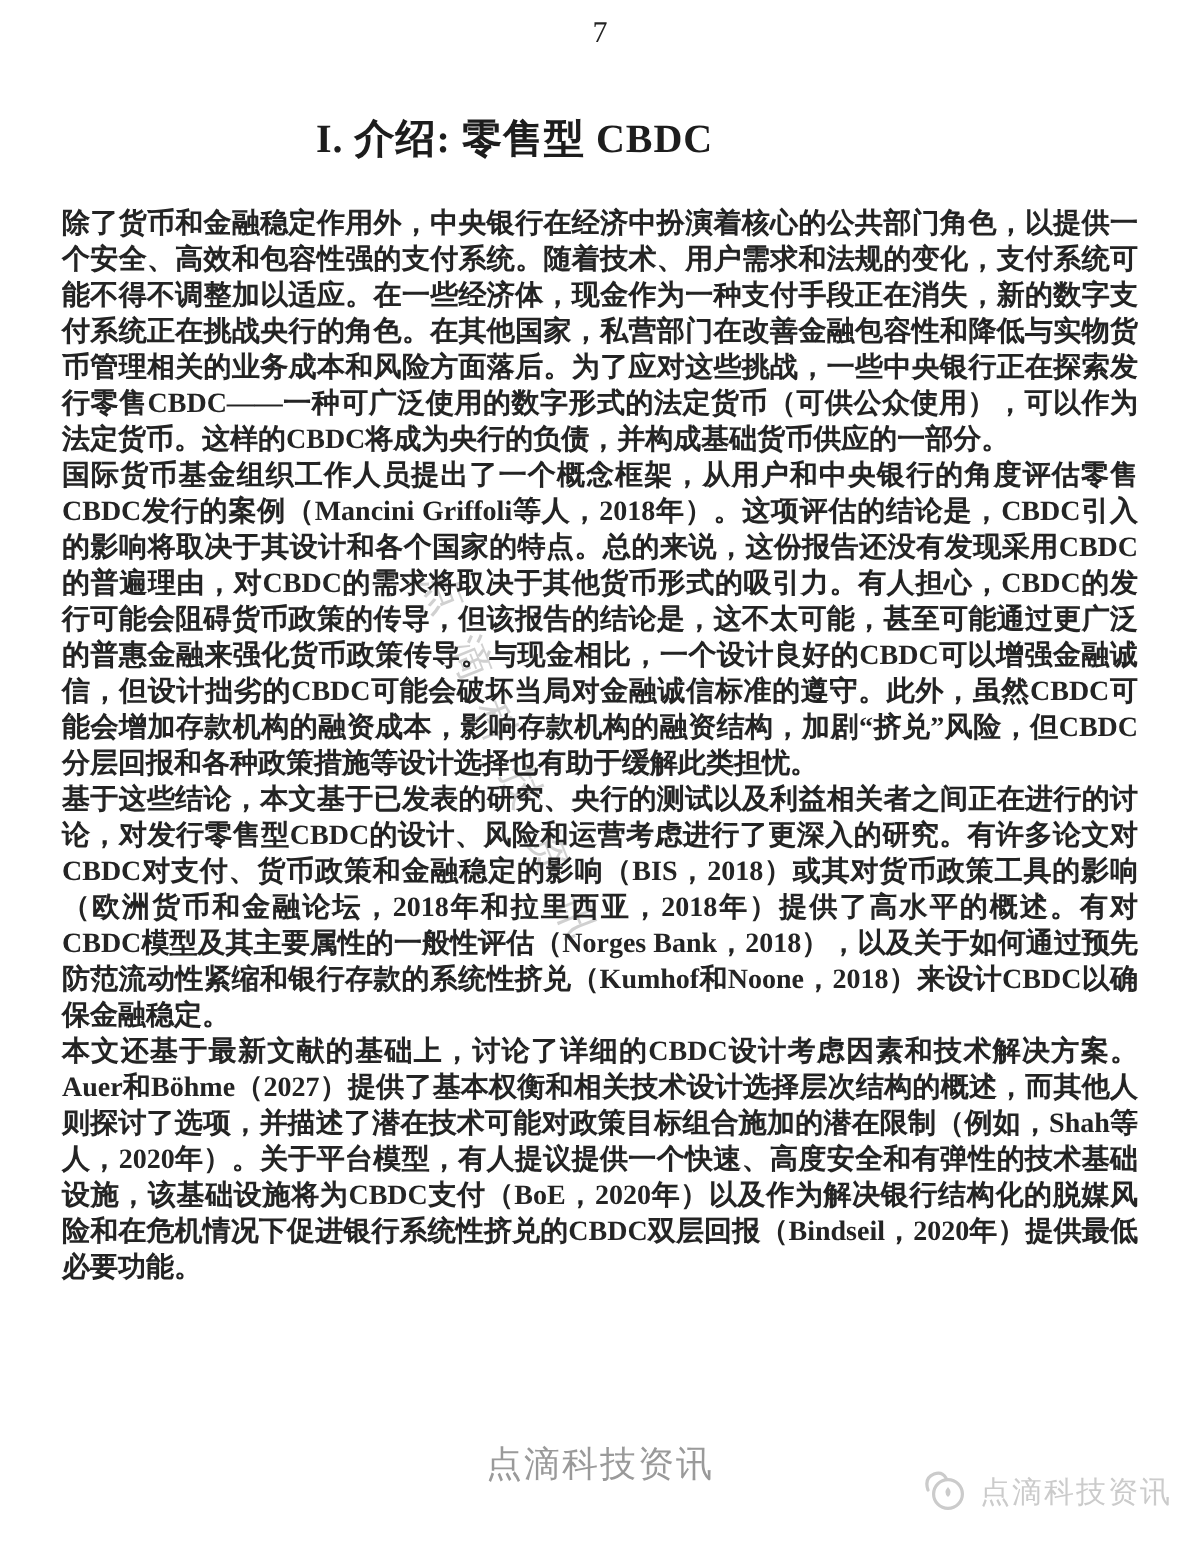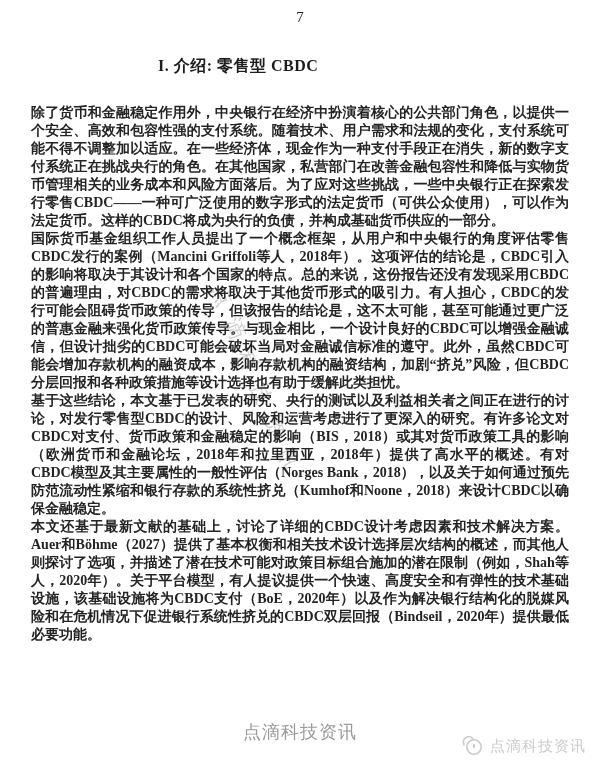--- a/index.html
+++ b/index.html
@@ -10,21 +10,21 @@
     overflow:hidden;
     font-family:"Liberation Serif","DejaVu Serif",serif;
     color:#242424;
   }
   .page-number{
     position:absolute;top:9px;left:0;width:600px;
     text-align:center;font-size:15px;color:#242424;
   }
   .heading{
     position:absolute;top:56px;left:158px;
-    font-size:16px;font-weight:bold;letter-spacing:0.5px;
+    font-size:20px;font-weight:bold;letter-spacing:0.5px;
     white-space:nowrap;color:#1d1d1d;
   }
   .text-block{
     position:absolute;top:104px;left:31px;width:538px;
     font-size:14px;line-height:18px;
     text-align:justify;
     font-weight:bold;
   }
   .text-block p{margin:0;padding:0;}
   .watermark-diagonal{

